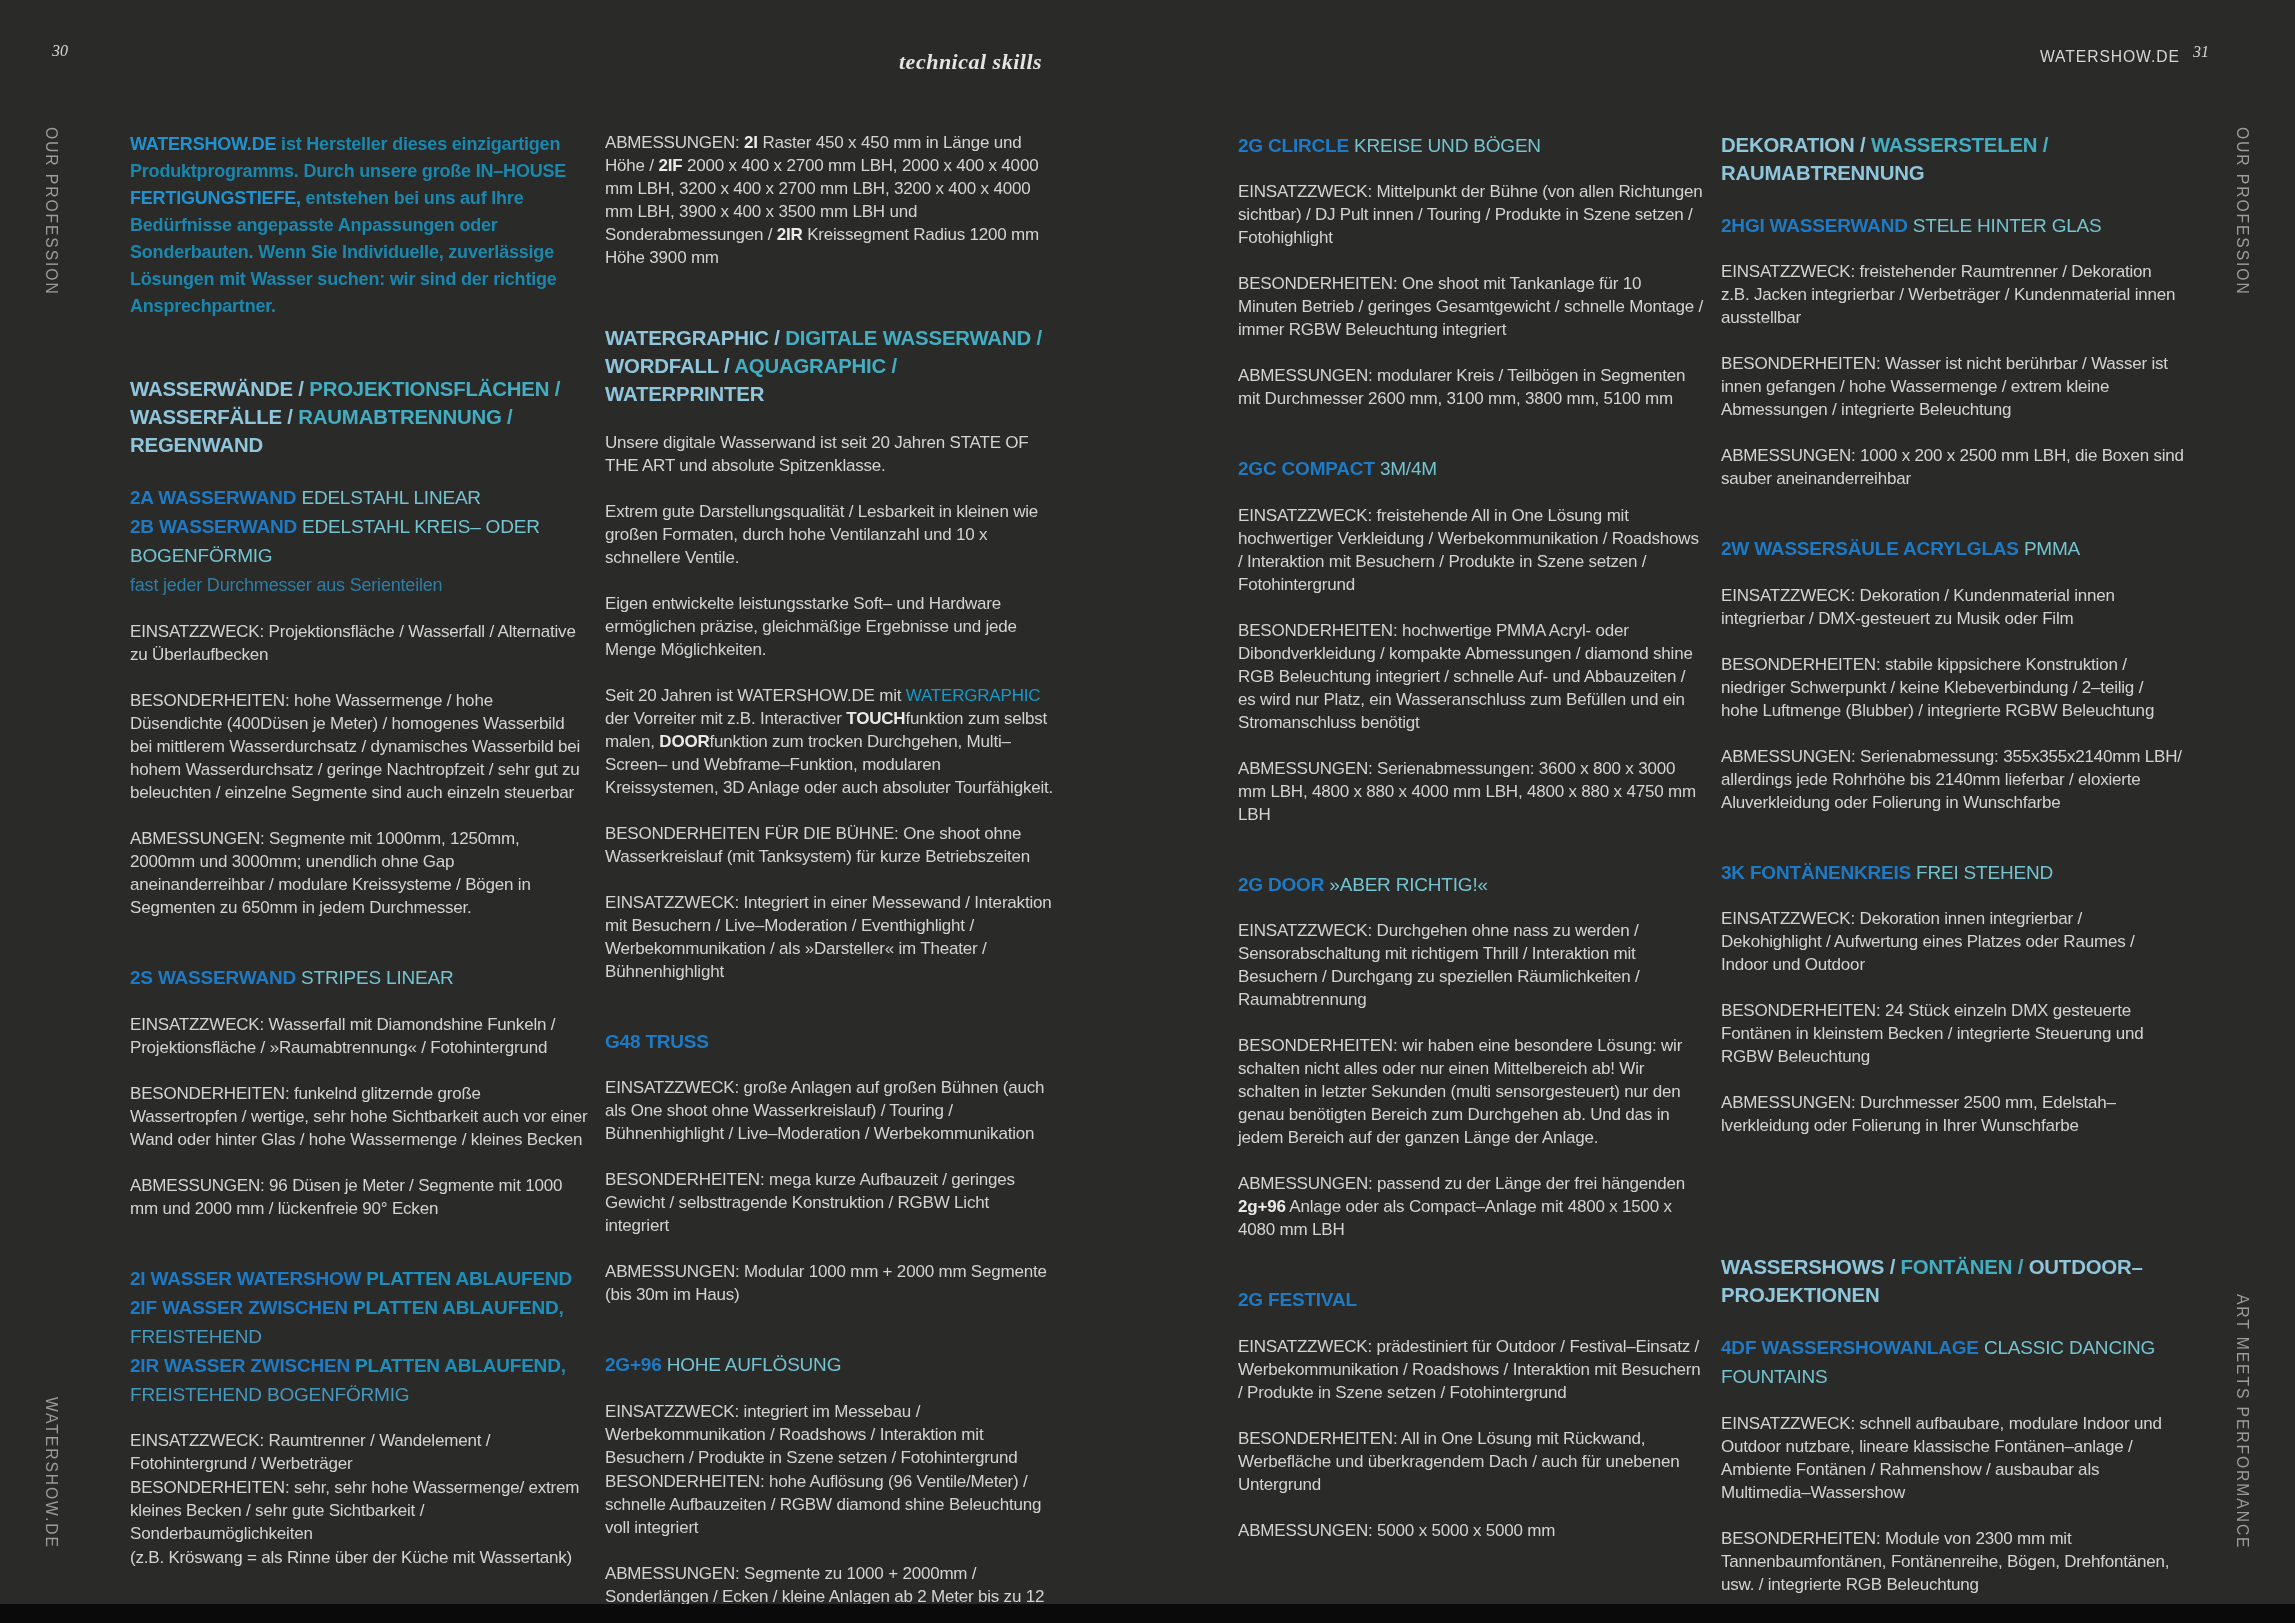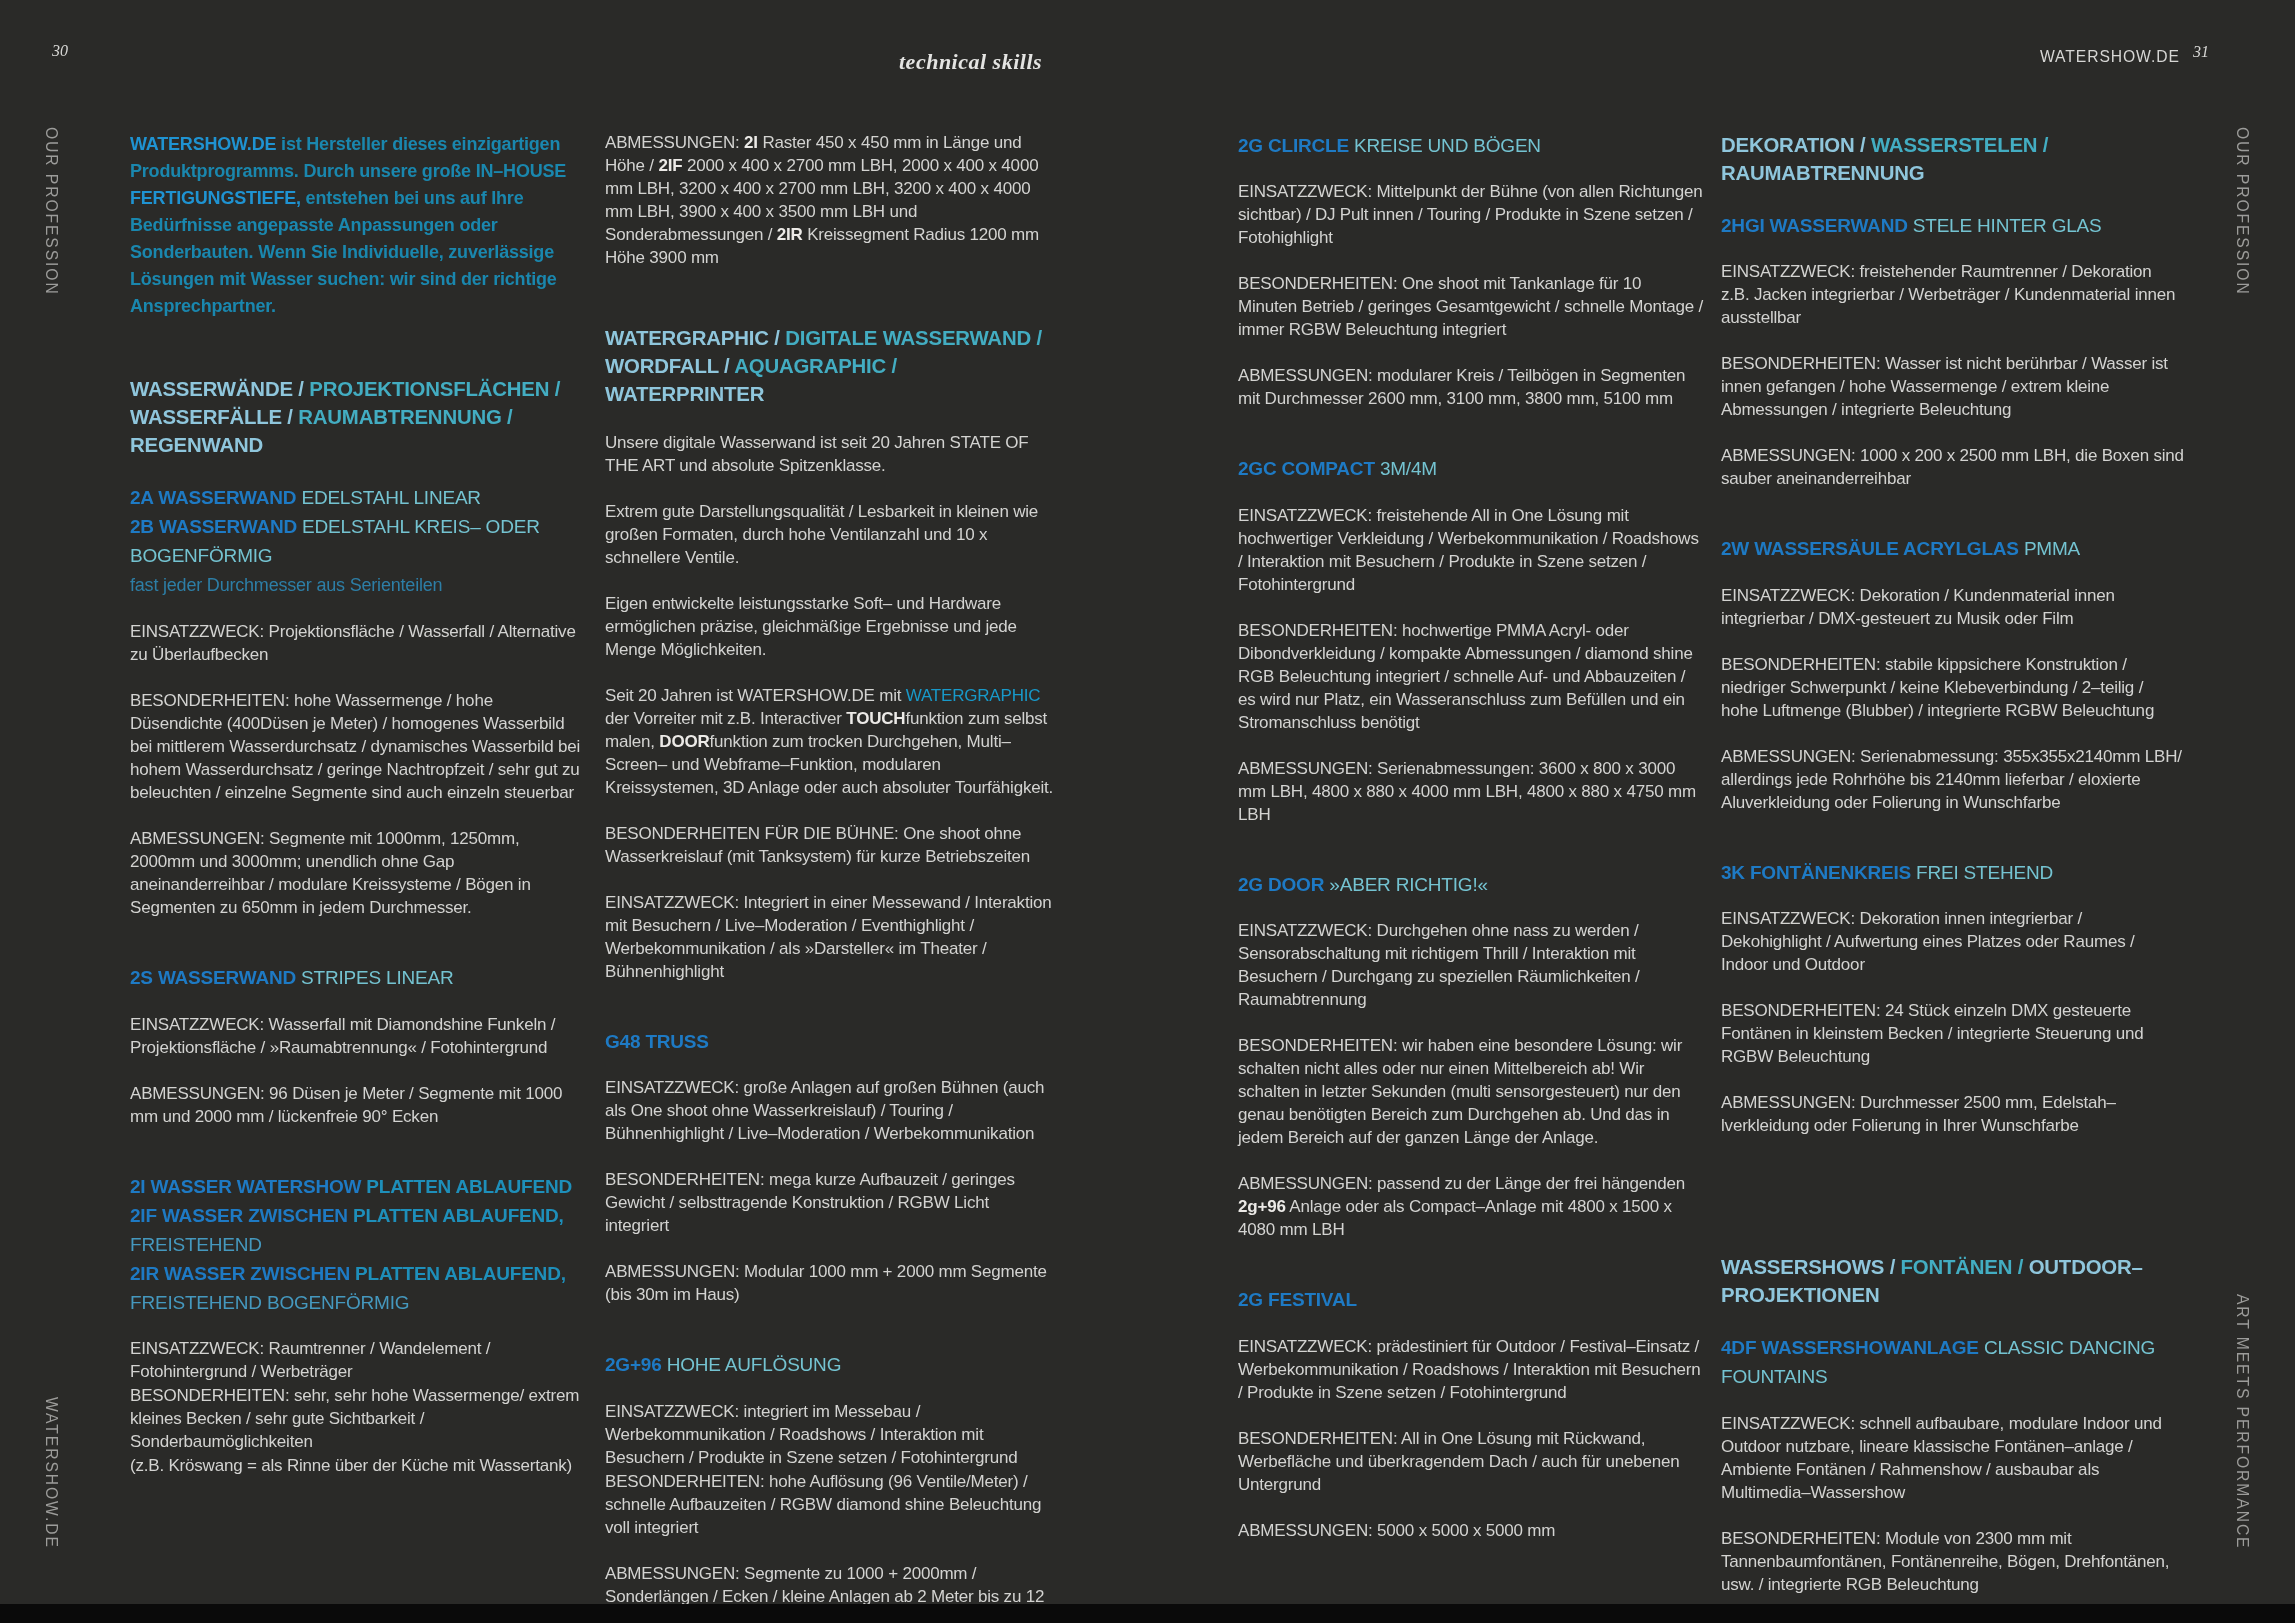--- a/index.html
+++ b/index.html
@@ -81,20 +81,21 @@
         <div class="ph-line"><span class="p-desc">BOGENFÖRMIG</span></div>
         <div class="ph-line"><span class="p-sub">fast jeder Durchmesser aus Serienteilen</span></div>
       </div>
       <div class="blk para"><span class="r-body">EINSATZZWECK: Projektionsfläche / Wasserfall / Alternative zu Überlaufbecken</span></div>
       <div class="blk para"><span class="r-body">BESONDERHEITEN: hohe Wassermenge / hohe Düsendichte (400Düsen je Meter) / homogenes Wasserbild bei mittlerem Wasserdurchsatz / dynamisches Wasserbild bei hohem Wasserdurchsatz /  geringe Nachtropfzeit / sehr gut zu beleuchten / einzelne Segmente sind auch einzeln steuerbar</span></div>
       <div class="blk para"><span class="r-body">ABMESSUNGEN: Segmente mit 1000mm, 1250mm, 2000mm und 3000mm; unendlich ohne Gap aneinanderreihbar / modulare Kreissysteme / Bögen in Segmenten zu 650mm in jedem Durchmesser.</span></div>
       <div class="blk product">
         <div class="ph-line"><span class="p-code">2S WASSERWAND</span><span class="p-desc"> STRIPES LINEAR</span></div>
       </div>
       <div class="blk para"><span class="r-body">EINSATZZWECK: Wasserfall mit Diamondshine Funkeln /  Projektionsfläche / »Raumabtrennung« / Fotohintergrund</span></div>
+      <div class="blk para"><span class="r-body">BESONDERHEITEN: funkelnd glitzernde große Wassertropfen / wertige, sehr hohe Sichtbarkeit auch vor einer Wand oder hinter Glas / hohe Wassermenge / kleines Becken</span></div>
       <div class="blk para"><span class="r-body">ABMESSUNGEN: 96 Düsen je Meter / Segmente mit 1000 mm und 2000 mm / lückenfreie 90° Ecken</span></div>
       <div class="blk product">
         <div class="ph-line"><span class="p-code">2I WASSER WATERSHOW</span><span class="p-codealt"> PLATTEN ABLAUFEND</span></div>
         <div class="ph-line"><span class="p-code">2IF WASSER ZWISCHEN</span><span class="p-codealt"> PLATTEN ABLAUFEND,</span></div>
         <div class="ph-line"><span class="p-sub2">FREISTEHEND</span></div>
         <div class="ph-line"><span class="p-code">2IR WASSER ZWISCHEN</span><span class="p-codealt"> PLATTEN ABLAUFEND,</span></div>
         <div class="ph-line"><span class="p-sub2">FREISTEHEND BOGENFÖRMIG</span></div>
       </div>
       <div class="blk para"><span class="r-body">EINSATZZWECK: Raumtrenner / Wandelement / Fotohintergrund / Werbeträger</span></div>
       <div class="blk para tight"><span class="r-body">BESONDERHEITEN: sehr, sehr hohe Wassermenge/ extrem kleines Becken / sehr gute Sichtbarkeit / Sonderbaumöglichkeiten</span></div>

